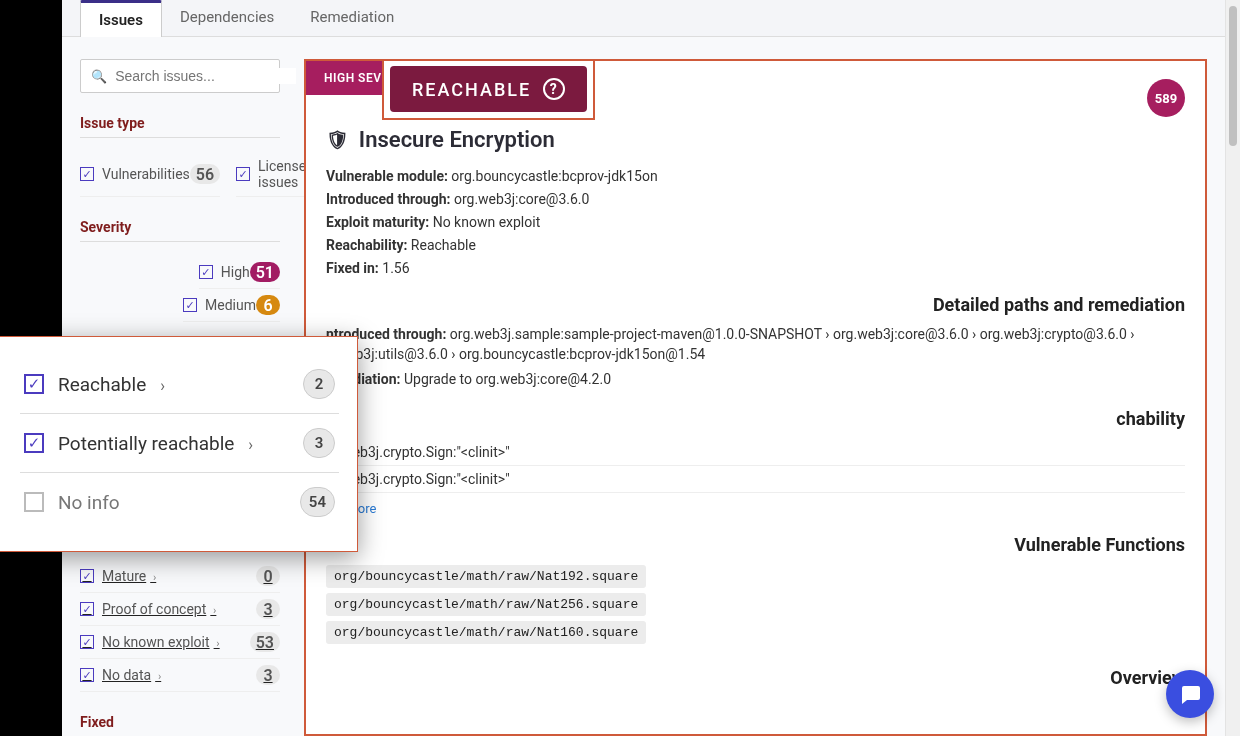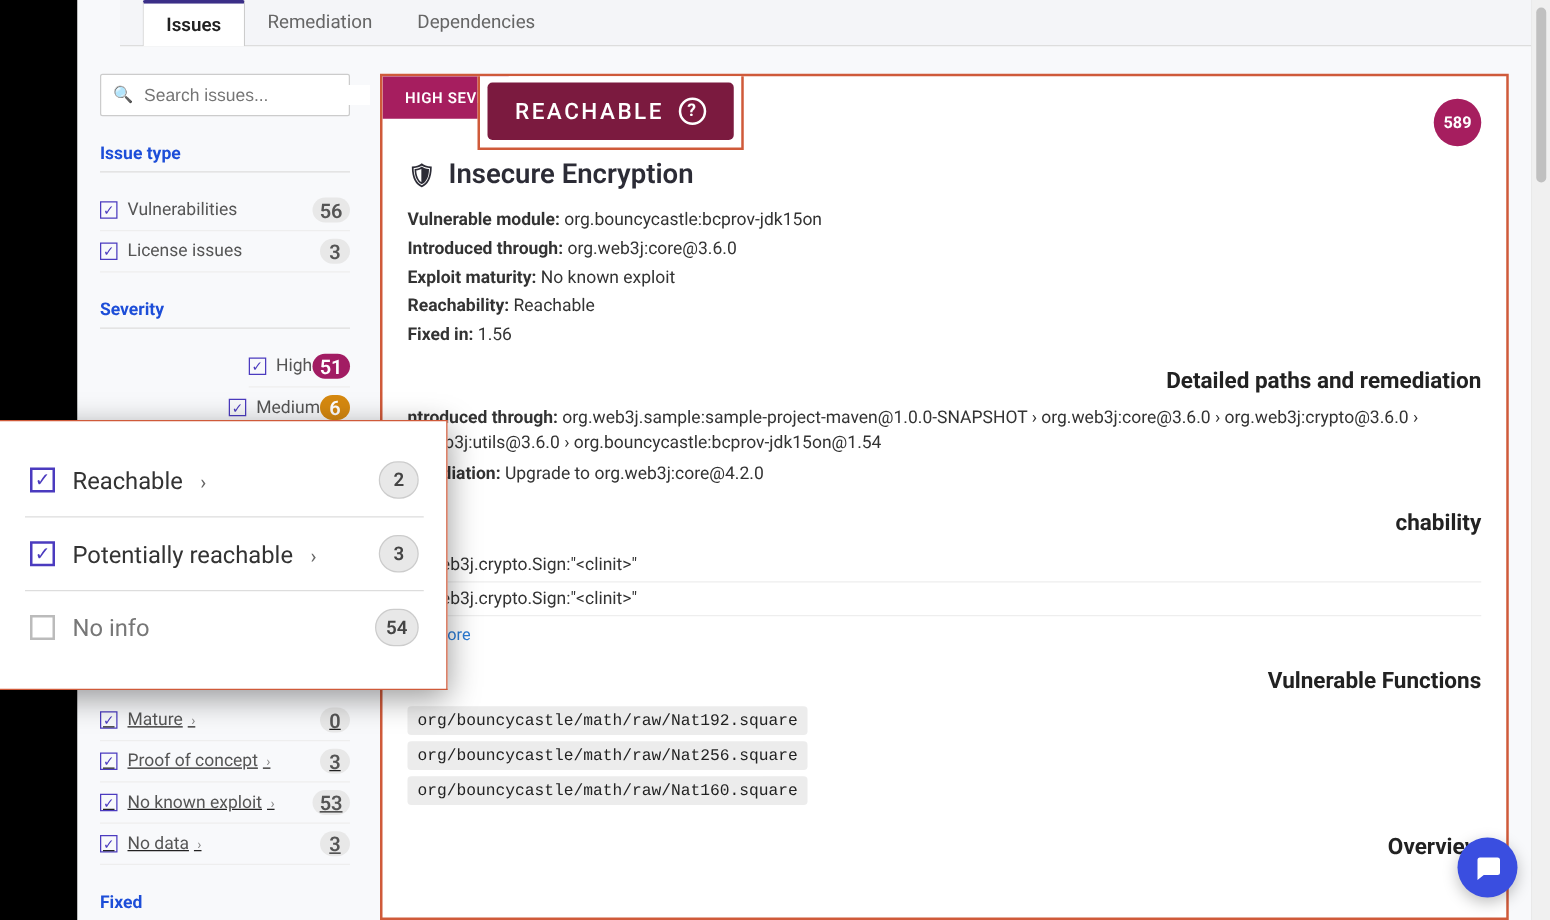--- a/index.html
+++ b/index.html
@@ -42,21 +42,20 @@
     background: #c0c0c0;
     border-radius: 4px;
   }
 
   
   .tabs {
     display: flex;
     background: #f4f5f8;
     border-bottom: 1px solid #ddd;
     padding-left: 18px;
-    margin-left: 34px;
   }
   .tab {
     padding: 8px 18px;
     color: #666;
     cursor: pointer;
     font-size: 15px;
   }
   .tab.active {
     background: #fff;
     border: 1px solid #ccc;
@@ -100,21 +99,21 @@
   .search-box input {
     border: none;
     outline: none;
     font-size: 14px;
     flex: 1;
     color: #555;
   }
   .filter-group-title {
     font-size: 14px;
     font-weight: 700;
-    color: #1d4ed8;
+    color: #7f1d1d;
     padding-bottom: 6px;
     border-bottom: 1px solid #ddd;
     margin-top: 8px;
   }
   .filter-item {
     display: flex;
     align-items: center;
     padding: 6px 0;
     border-bottom: 1px solid #eee;
     color: #555;
@@ -379,36 +378,36 @@
 </head>
 <body>
 
 <div class="app">
   <div class="left-black"></div>
 
   <div class="main">
 
     <div class="tabs">
       <div class="tab active">Issues</div>
+      <div class="tab">Dependencies</div>
       <div class="tab">Remediation</div>
-      <div class="tab">Dependencies</div>
     </div>
 
     <div class="content">
 
       <div class="sidebar">
 
         <div class="search-box">
           <span class="icon">🔍</span>
           <input type="text" placeholder="Search issues..." style="">
         </div>
 
         <div class="filter-group-title">Issue type</div>
 
-        <div style="display:flex;flex-direction:column;">
+        <div style="display:flex;flex-direction:row;gap:16px;">
           <div class="filter-item">
             <span class="checkbox checked"></span>
             <span class="filter-label">Vulnerabilities</span>
             <span class="count-pill">56</span>
           </div>
           <div class="filter-item">
             <span class="checkbox checked"></span>
             <span class="filter-label">License issues</span>
             <span class="count-pill">3</span>
           </div>

